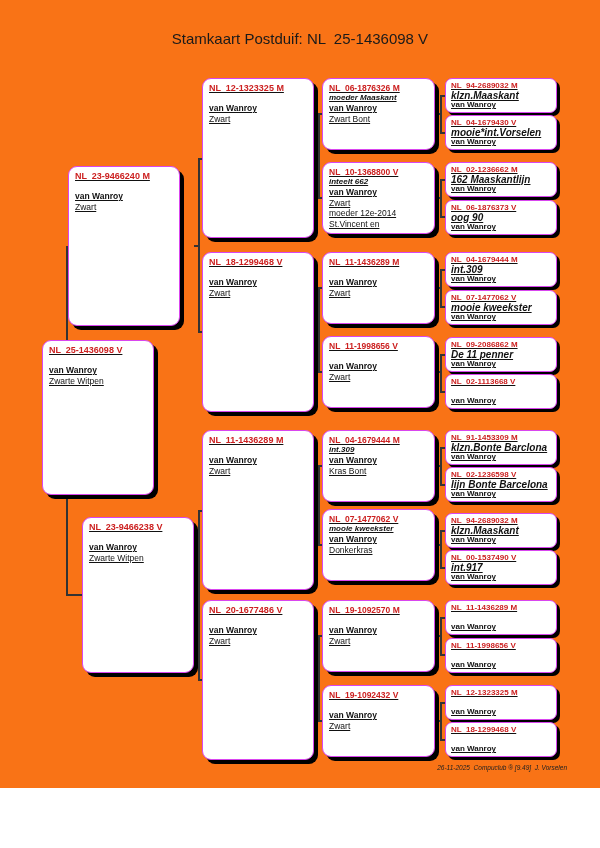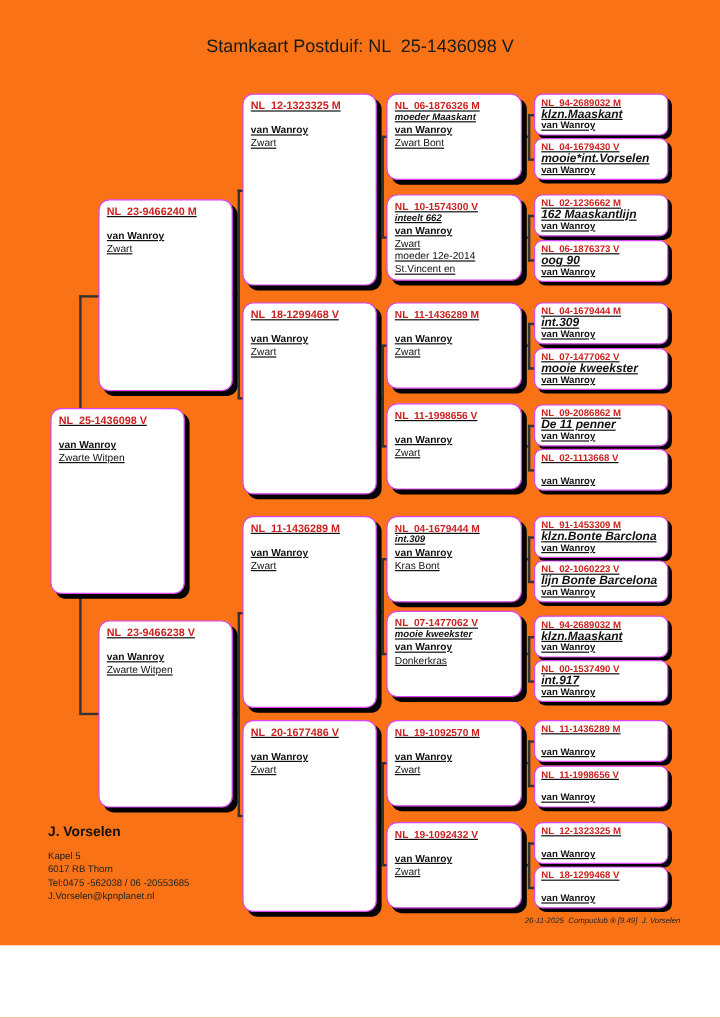--- a/index.html
+++ b/index.html
@@ -96,21 +96,21 @@
       <div class="line" style="left: 440px; top: 702px; width: 6px; height: 1.5px;"></div>
       <div class="line" style="left: 440px; top: 739px; width: 6px; height: 1.5px;"></div>
     </div>
 
   <div class="box lg" style="left:42px;top:340px;width:112px;height:155px">
     <div class="ring">NL  25-1436098 V</div>
     <div class="name">van Wanroy</div>
     <div class="clr">Zwarte Witpen</div>
   </div>
 
-  <div class="box lg" style="left:82px;top:166px;width:112px;height:160px">
+  <div class="box lg" style="left:68px;top:166px;width:112px;height:160px">
     <div class="ring">NL  23-9466240 M</div>
     <div class="name">van Wanroy</div>
     <div class="clr">Zwart</div>
   </div>
   <div class="box lg" style="left:82px;top:517px;width:112px;height:156px">
     <div class="ring">NL  23-9466238 V</div>
     <div class="name">van Wanroy</div>
     <div class="clr">Zwarte Witpen</div>
   </div>
 
@@ -135,21 +135,21 @@
     <div class="clr">Zwart</div>
   </div>
 
   <div class="box md" style="left:322px;top:78px;width:113px;height:72px">
     <div class="ring">NL  06-1876326 M</div>
     <div class="note">moeder Maaskant</div>
     <div class="name">van Wanroy</div>
     <div class="clr">Zwart Bont</div>
   </div>
   <div class="box md" style="left:322px;top:162px;width:113px;height:72px">
-    <div class="ring">NL  10-1574300 V</div>
+    <div class="ring">NL  10-1368800 V</div>
     <div class="note">inteelt 662</div>
     <div class="name">van Wanroy</div>
     <div class="clr">Zwart</div>
     <div class="extra">moeder 12e-2014</div>
     <div class="extra">St.Vincent en</div>
   </div>
   <div class="box md" style="left:322px;top:252px;width:113px;height:72px">
     <div class="ring">NL  11-1436289 M</div>
     <div class="note"></div>
     <div class="name">van Wanroy</div>
@@ -225,21 +225,21 @@
     <div class="ring">NL  02-1113668 V</div>
     <div class="note"></div>
     <div class="name">van Wanroy</div>
   </div>
   <div class="box sm" style="left:445px;top:430px;width:112px;height:35px">
     <div class="ring">NL  91-1453309 M</div>
     <div class="note">klzn.Bonte Barclona</div>
     <div class="name">van Wanroy</div>
   </div>
   <div class="box sm" style="left:445px;top:467px;width:112px;height:35px">
-    <div class="ring">NL  02-1060223 V</div>
+    <div class="ring">NL  02-1236598 V</div>
     <div class="note">lijn Bonte Barcelona</div>
     <div class="name">van Wanroy</div>
   </div>
   <div class="box sm" style="left:445px;top:513px;width:112px;height:35px">
     <div class="ring">NL  94-2689032 M</div>
     <div class="note">klzn.Maaskant</div>
     <div class="name">van Wanroy</div>
   </div>
   <div class="box sm" style="left:445px;top:550px;width:112px;height:35px">
     <div class="ring">NL  00-1537490 V</div>
@@ -260,23 +260,16 @@
     <div class="ring">NL  12-1323325 M</div>
     <div class="note"></div>
     <div class="name">van Wanroy</div>
   </div>
   <div class="box sm" style="left:445px;top:722px;width:112px;height:35px">
     <div class="ring">NL  18-1299468 V</div>
     <div class="note"></div>
     <div class="name">van Wanroy</div>
   </div>
 
-  <div id="owner">
-    <div class="oname">J. Vorselen</div>
-    <div class="oline">Kapel 5</div>
-    <div class="oline">6017 RB  Thorn</div>
-    <div class="oline">Tel:0475  -562038 / 06 -20553685</div>
-    <div class="oline">J.Vorselen@kpnplanet.nl</div>
-  </div>
 
   <div id="footer">26-11-2025  Compuclub ® [9.49]  J. Vorselen</div>
 
 </div>
 
 </body></html>

